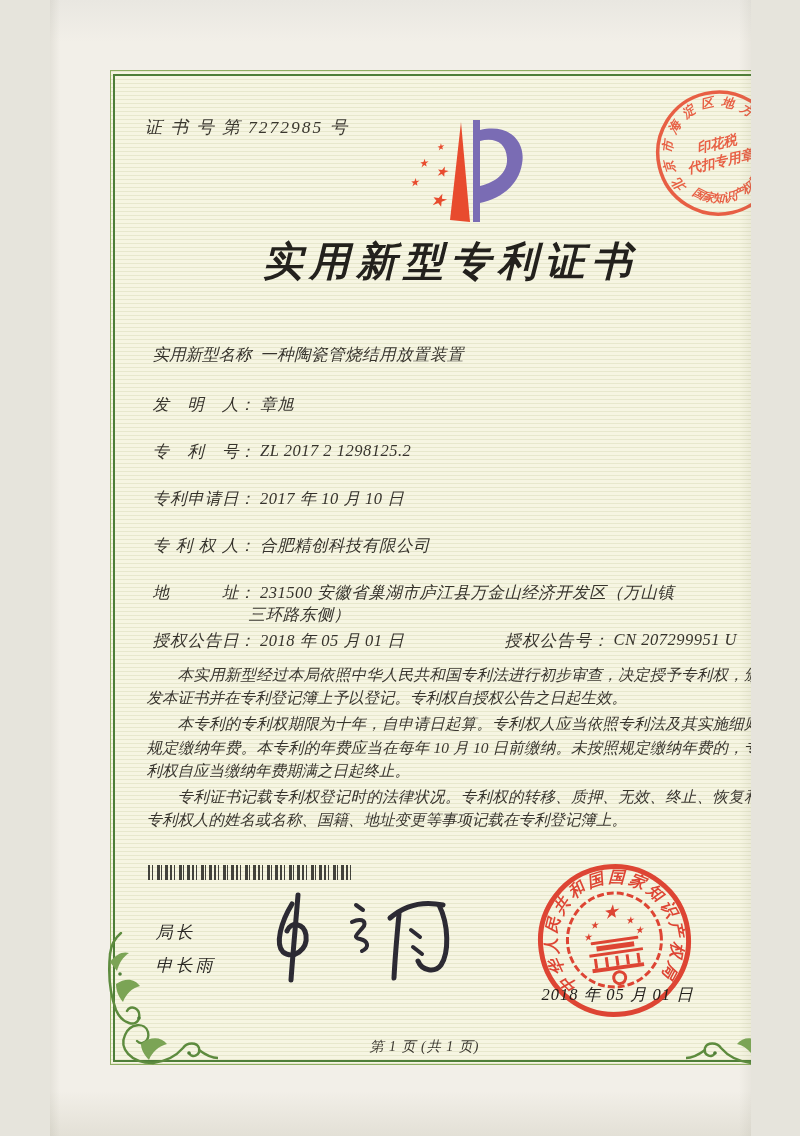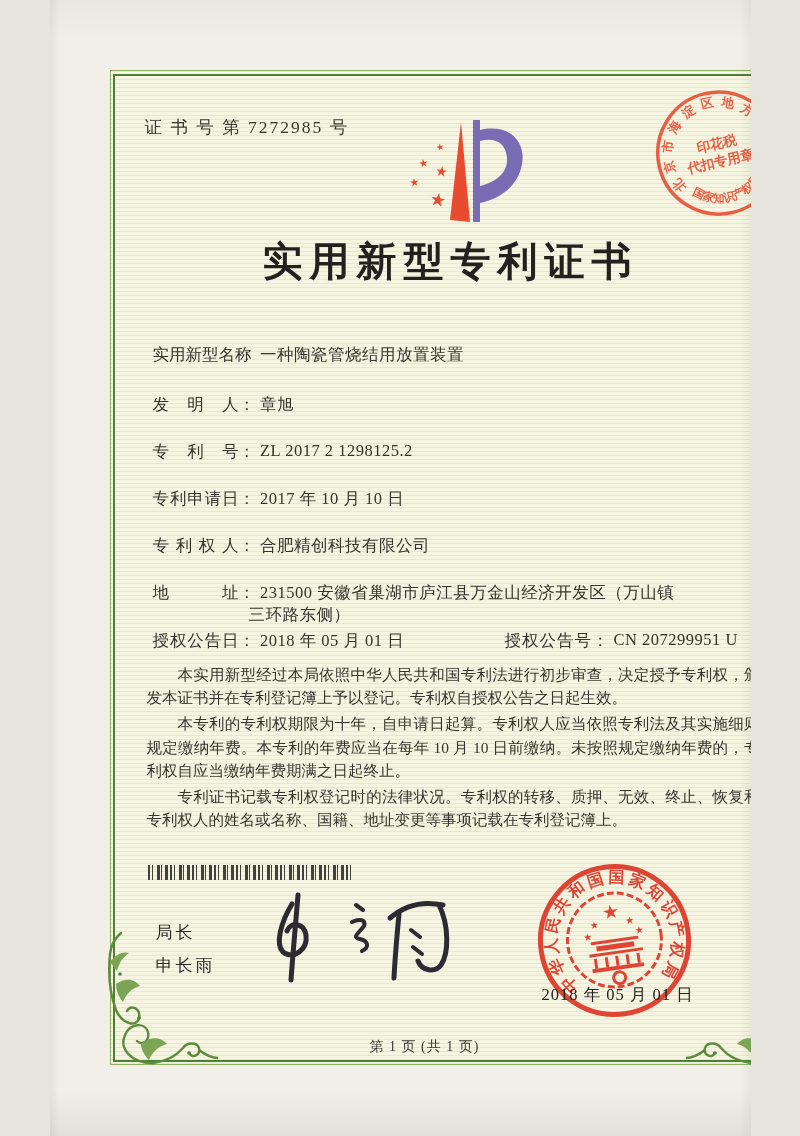--- a/index.html
+++ b/index.html
@@ -1,19 +1,19 @@
 <!DOCTYPE html>
 <html><head>
 <meta charset="utf-8">
 <style>
   html,body{margin:0;padding:0;}
   body{background:#e6e4dc;font-family:"Liberation Serif","DejaVu Serif",serif;}
   .scan{position:relative;width:701px;height:1136px;margin:0 auto;overflow:hidden;
         background:linear-gradient(180deg,#e9e7e1 0,#f2efe8 42px,#f2efe8 96%,#e3e0d6 100%);
-        color:#35322c;}
+        color:#35322c;font-style:italic;}
   
   .frame{position:absolute;left:60px;top:70px;width:682px;height:995px;
          border:1.5px solid #8fae62;
          background:
            repeating-linear-gradient(180deg, rgba(170,178,118,.20) 0 1px, rgba(0,0,0,0) 1px 4px),
            #f6f5e2;
          box-sizing:border-box;}
   .frame::before{content:"";position:absolute;inset:2.5px;border:2px solid #4e7e38;}
   .abs{position:absolute;}
   .cert-no{left:95px;top:115px;font-size:17.5px;letter-spacing:2px;color:#3a372f;}

